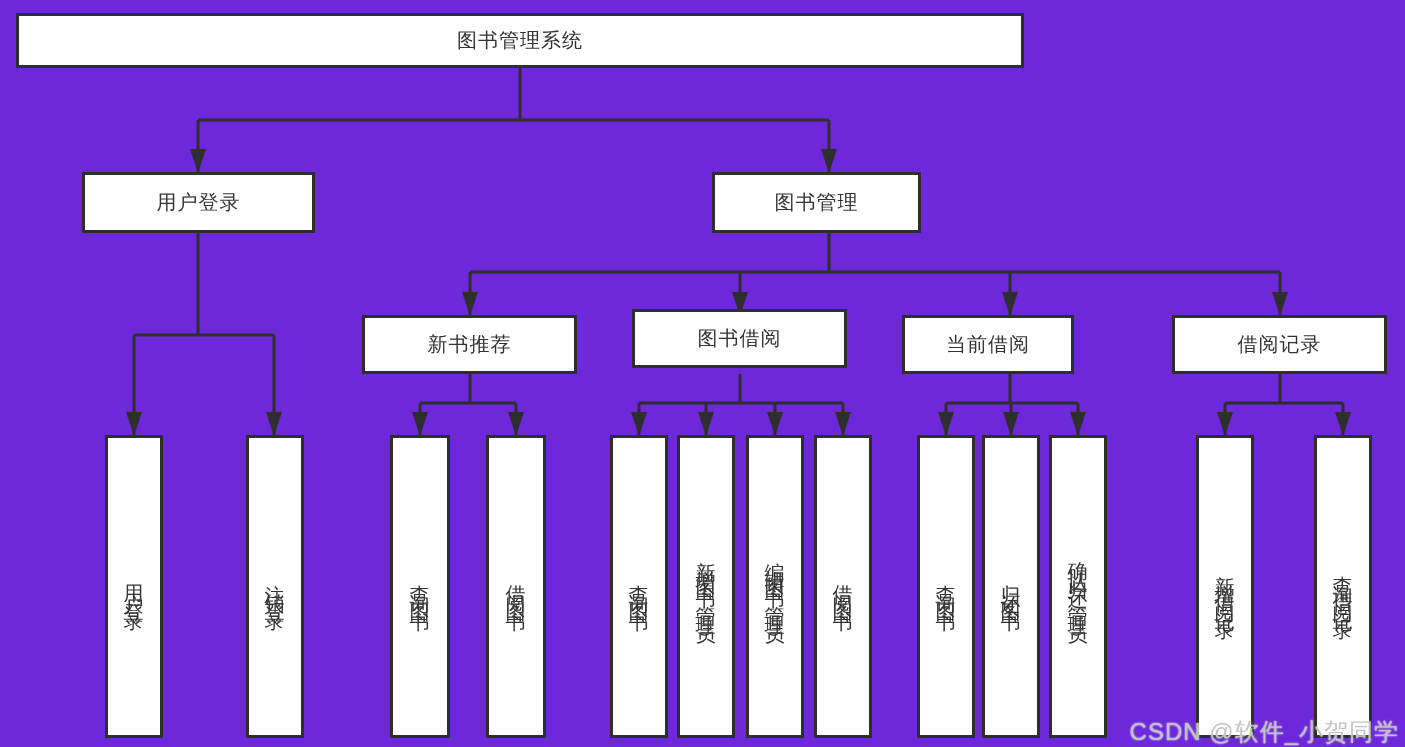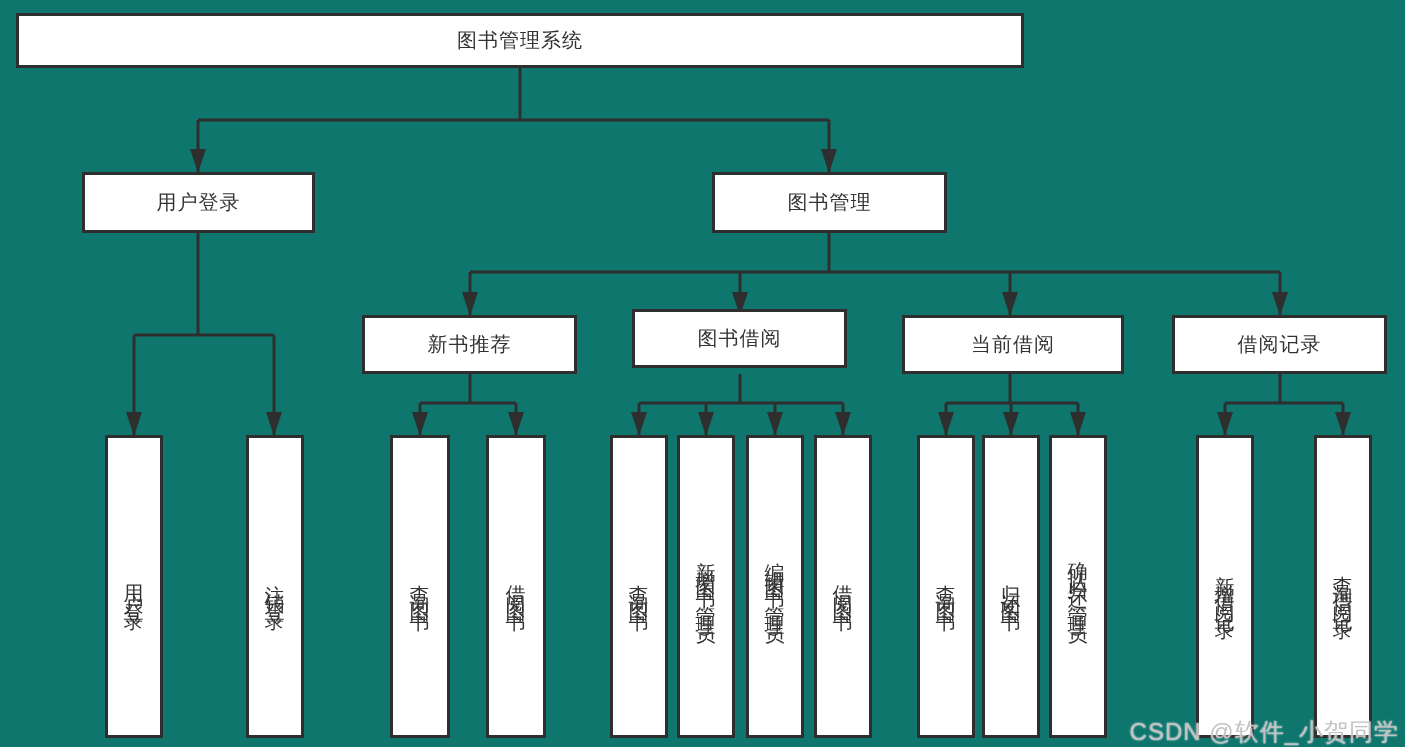--- a/index.html
+++ b/index.html
@@ -5,21 +5,21 @@
   html, body {
     margin: 0;
     padding: 0;
     background: #ffffff;
     font-family: "Liberation Sans", "DejaVu Sans", sans-serif;
   }
   #canvas {
     position: relative;
     width: 1405px;
     height: 747px;
-    background: #0f766e;
+    background: #6d28d9;
     overflow: hidden;
   }
   #connectors {
     position: absolute;
     left: 0; top: 0;
     width: 1405px;
     height: 747px;
     z-index: 1;
   }
   .node {
@@ -40,25 +40,25 @@
     writing-mode: vertical-rl;
     text-orientation: mixed;
     letter-spacing: 9px;
     line-height: 1;
     font-size: 20px;
   }
   
   .n-root            { left: 16px;   top: 13px;  width: 1008px; height: 55px; }
   
   .n-user-login      { left: 82px;   top: 172px; width: 233px;  height: 61px; }
-  .n-book-management { left: 712px;  top: 172px; width: 235px;  height: 61px; }
+  .n-book-management { left: 712px;  top: 172px; width: 209px;  height: 61px; }
   
   .n-new-book-rec    { left: 362px;  top: 315px; width: 215px;  height: 59px; }
   .n-book-borrow     { left: 632px;  top: 309px; width: 215px;  height: 59px; }
-  .n-current-borrow  { left: 902px;  top: 315px; width: 222px;  height: 59px; }
+  .n-current-borrow  { left: 902px;  top: 315px; width: 172px;  height: 59px; }
   .n-borrow-records  { left: 1172px; top: 315px; width: 215px;  height: 59px; }
   
   .leaf { top: 435px; height: 303px; width: 58px; }
   .n-leaf-user-login { left: 105px;  }
   .n-leaf-logout     { left: 246px;  }
   .n-leaf-nbr-query  { left: 390px;  width: 60px; }
   .n-leaf-nbr-borrow { left: 486px;  width: 60px; }
   .n-leaf-bb-query   { left: 610px;  }
   .n-leaf-bb-add     { left: 677px;  }
   .n-leaf-bb-edit    { left: 746px;  }

